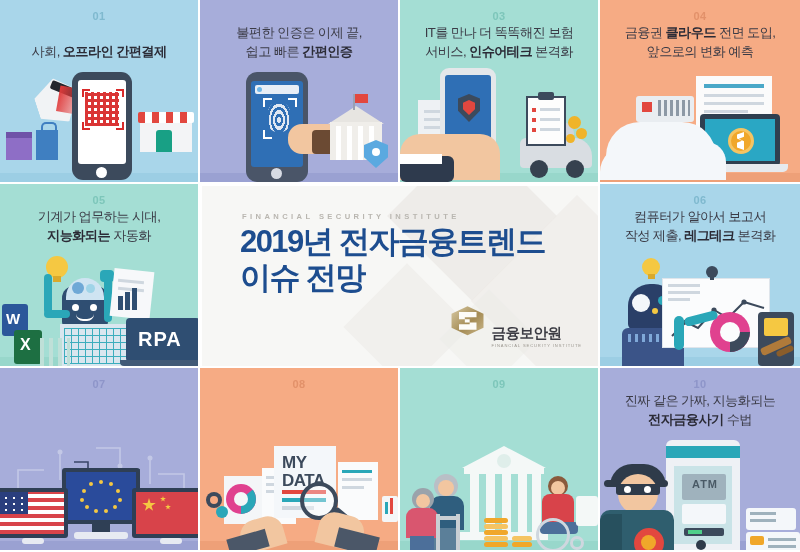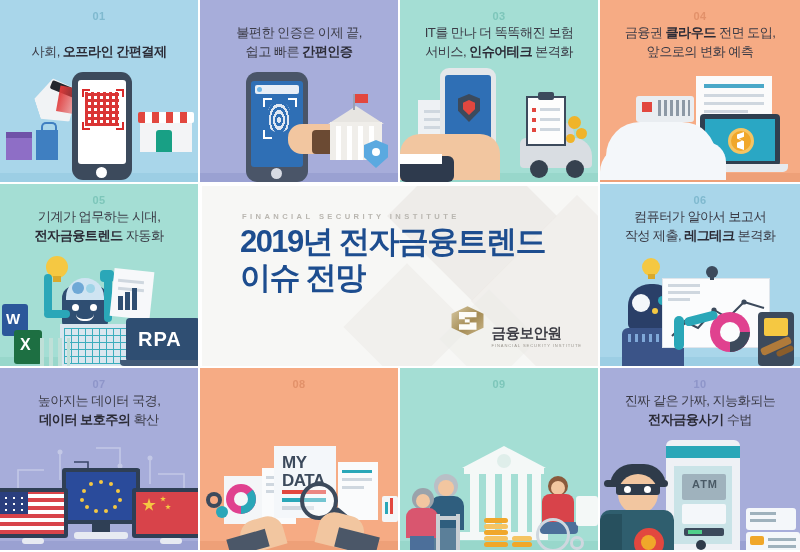--- a/index.html
+++ b/index.html
@@ -200,21 +200,21 @@
       <div class="sh" style="left:6px;top:50px;width:110px;height:58px;background:#f4f7fa;border-radius:34px 34px 0 0;"></div>
       <div class="sh" style="left:0px;top:74px;width:64px;height:34px;background:#f4f7fa;border-radius:26px 26px 0 0;"></div>
       <div class="sh" style="left:66px;top:70px;width:60px;height:38px;background:#f4f7fa;border-radius:20px 20px 0 0;"></div>
     </div>
   </div>
 
   <div class="cell bg-mint">
     <div class="num">05</div>
     <div class="cap">
       <span>기계가 업무하는 시대,</span><br>
-      <b>전자금융트렌드</b><span> 자동화</span>
+      <b>지능화되는</b><span> 자동화</span>
     </div>
     <div class="art">
       <div class="ground sh" style="background:#8acfc2;"></div>
       <div class="sh round" style="left:46px;top:0px;width:22px;height:22px;background:#f5c842;"></div>
       <div class="sh" style="left:53px;top:20px;width:8px;height:6px;background:#d9a92b;"></div>
       <div class="sh" style="left:62px;top:30px;width:46px;height:42px;background:#2f4e72;border-radius:12px 12px 6px 6px;"></div>
       <div class="sh" style="left:66px;top:22px;width:38px;height:22px;background:#cfe4f2;border-radius:19px 19px 0 0;"></div>
       <div class="sh round" style="left:72px;top:26px;width:12px;height:12px;background:#6fa8d6;"></div>
       <div class="sh round" style="left:86px;top:28px;width:9px;height:9px;background:#9fd4e8;"></div>
       <div class="sh round" style="left:72px;top:48px;width:7px;height:7px;background:#fff;"></div>
@@ -285,24 +285,20 @@
       <div class="sh" style="left:84px;top:58px;width:34px;height:9px;background:#2aa7b8;border-radius:5px;transform:rotate(-14deg);"></div>
       <div class="sh" style="left:158px;top:56px;width:36px;height:54px;background:#3c4a5c;border-radius:4px;"></div>
       <div class="sh" style="left:164px;top:62px;width:24px;height:18px;background:#f5c842;border-radius:2px;"></div>
       <div class="sh" style="left:160px;top:86px;width:32px;height:8px;background:#b07a3a;border-radius:3px;transform:rotate(-24deg);"></div>
       <div class="sh" style="left:176px;top:92px;width:18px;height:6px;background:#8a5d2a;border-radius:3px;transform:rotate(-24deg);"></div>
     </div>
   </div>
 
   <div class="cell bg-peri">
     <div class="num">07</div>
-    <div class="cap">
-      <span>높아지는 데이터 국경,</span><br>
-      <b>데이터 보호주의</b><span> 확산</span>
-    </div>
     <div class="art">
       <div class="ground sh" style="background:#8b92c8;"></div>
       <svg class="sh" style="left:0;top:0;" width="200" height="110" viewBox="0 0 200 110">
         <g fill="none" stroke="#c3c8e6" stroke-width="1.6">
           <path d="M18 60 V30 H44"></path>
             <path d="M60 14 V40"></path>
             <path d="M150 20 V44"></path>
           <path d="M184 64 V34 H158"></path>
             <path d="M96 8 H120 V24"></path>
         </g>

